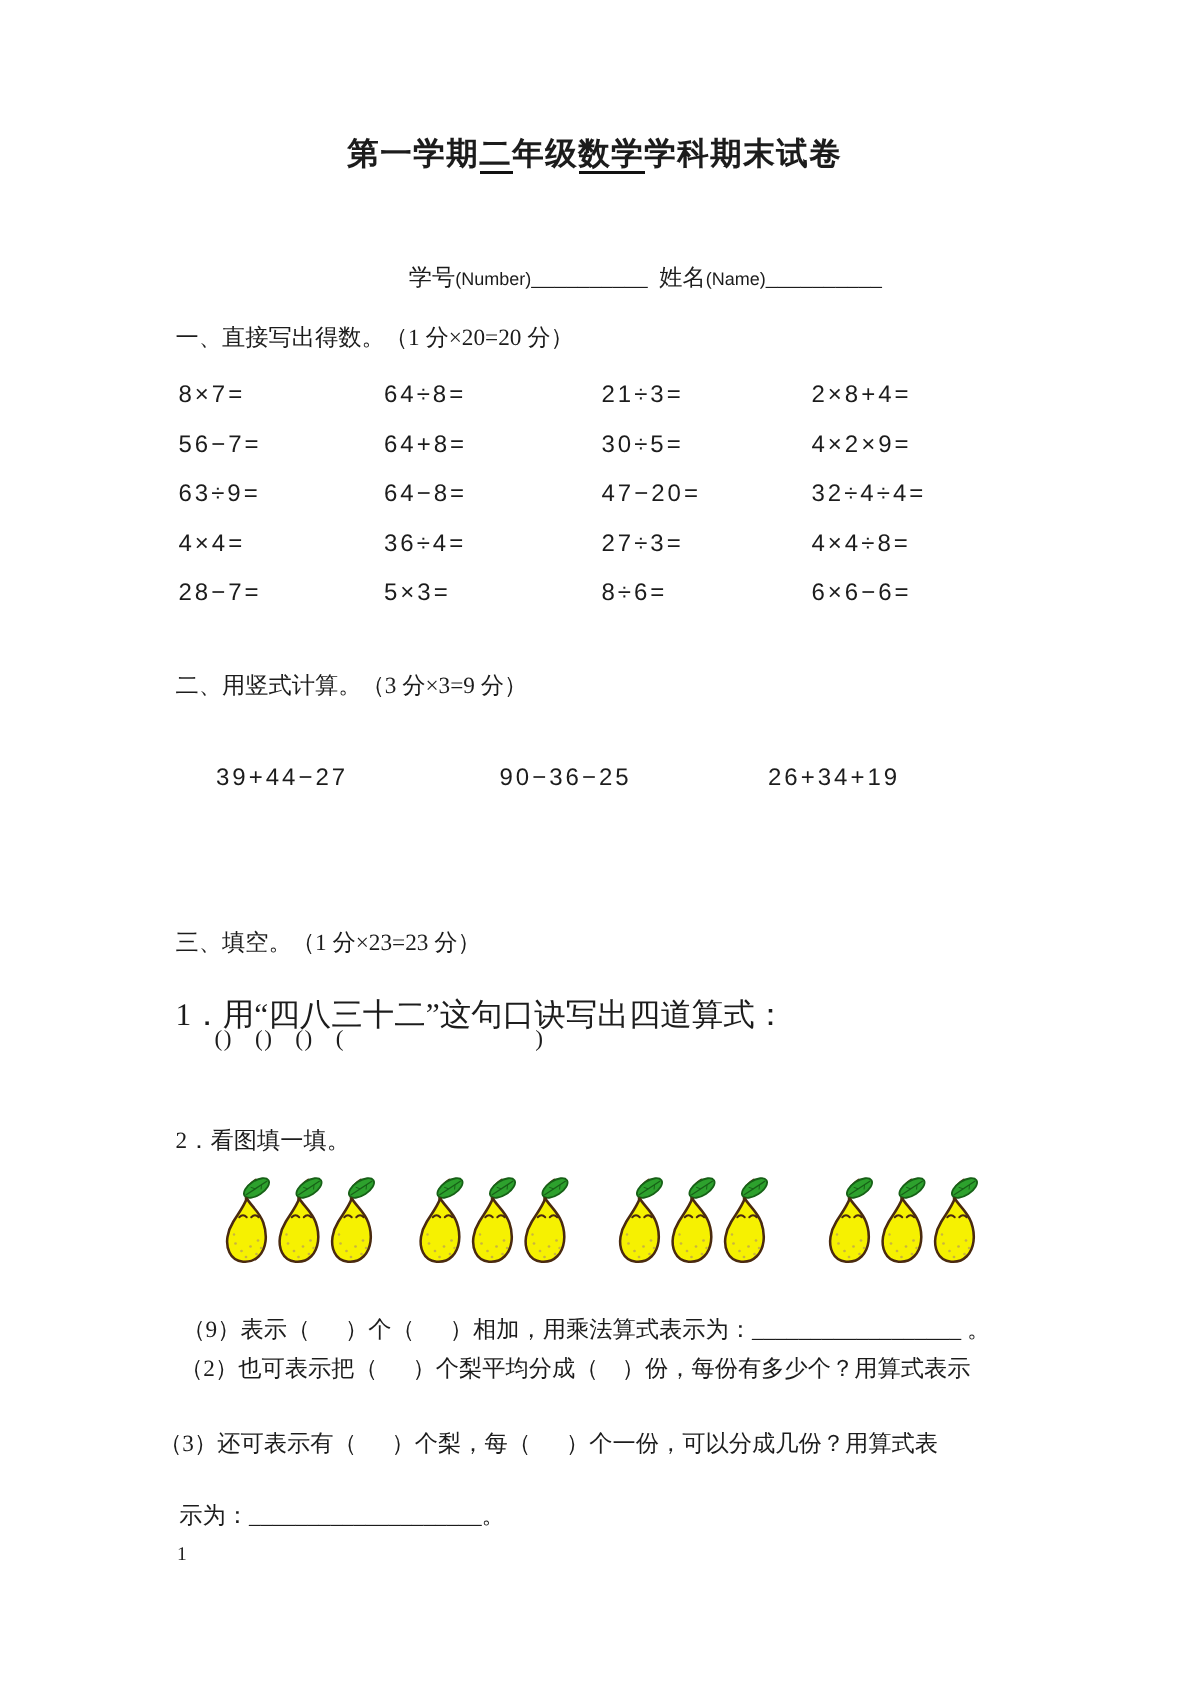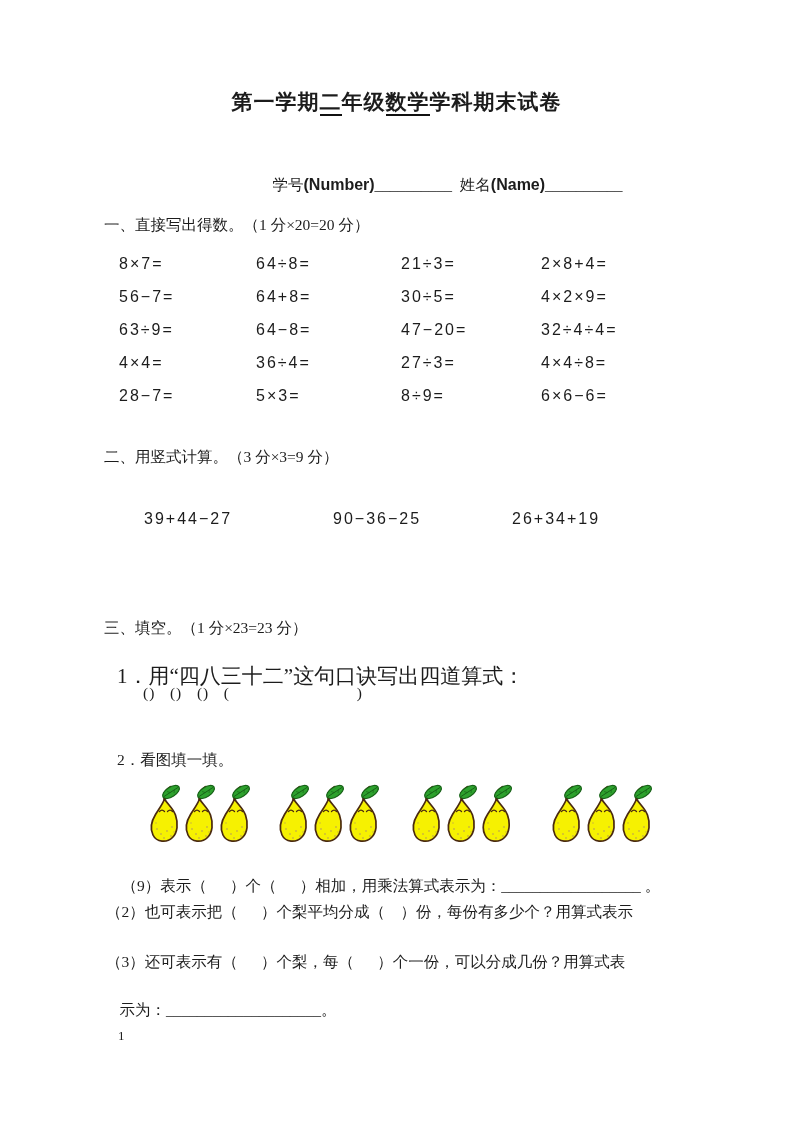--- a/index.html
+++ b/index.html
@@ -19,24 +19,24 @@
     top: 88px; left: 0; width: 100%;
     text-align: center;
     font-size: 21px;
     font-weight: bold;
     letter-spacing: 1px;
   }
   .title .u { border-bottom: 2px solid #111; padding-bottom: 0; }
 
   
   .idline { top: 157px; left: 257px; font-size: 15.5px; white-space: pre; }
-  .idline .en { font-family: "Liberation Sans", "DejaVu Sans", sans-serif; font-weight: bold; font-size: 16px; }
-
-  
-  .heading { left: 104px; font-size: 15.5px; white-space: pre; }
+  .idline .en { font-family: "Liberation Sans", "DejaVu Sans", sans-serif; font-weight: normal; font-size: 12px; }
+
+  
+  .heading { left: 117px; font-size: 15.5px; white-space: pre; }
   #sec1-heading { top: 215px; }
   #sec2-heading { top: 447px; }
   #sec3-heading { top: 618px; }
 
   
   .problems-grid {
     left: 119px; top: 247px;
     display: grid;
     grid-template-columns: 137px 145px 140px 150px;
     grid-auto-rows: 33px;
@@ -67,21 +67,21 @@
   .pear-group { position: absolute; top: 0; display: flex; }
   .pear-group:nth-child(1) { left: 147px; }
   .pear-group:nth-child(2) { left: 276px; }
   .pear-group:nth-child(3) { left: 409px; }
   .pear-group:nth-child(4) { left: 549px; }
   .pear-svg { width: 35px; height: 64px; display: block; }
 
   
   .subq { font-size: 15.5px; white-space: pre; }
   #sub1    { left: 106px; top: 858px; }
-  #sub2-l1 { left: 106px; top: 902px; }
+  #sub2-l1 { left: 120px; top: 902px; }
   #sub2-l2 { left: 104px; top: 930px; }
   #sub3-l1 { left: 106px; top: 952px; }
   #sub3-l2 { left: 104px; top: 982px; }
 
   
   #page-num { left: 118px; top: 1028px; font-size: 13px; }
 </style>
 </head>
 <body>
 
@@ -109,21 +109,21 @@
     <span>63÷9=</span>
     <span>64−8=</span>
     <span>47−20=</span>
     <span>32÷4÷4=</span>
     <span>4×4=</span>
     <span>36÷4=</span>
     <span>27÷3=</span>
     <span>4×4÷8=</span>
     <span>28−7=</span>
     <span>5×3=</span>
-    <span>8÷9=</span>
+    <span>8÷6=</span>
     <span>6×6−6=</span>
   </div>
 
   <div class="abs heading" id="sec2-heading">二、用竖式计算。（3 分×3=9 分）</div>
   <span class="abs sec2-problem" id="sec2-p0">39+44−27</span>
   <span class="abs sec2-problem" id="sec2-p1">90−36−25</span>
   <span class="abs sec2-problem" id="sec2-p2">26+34+19</span>
 
   <div class="abs heading" id="sec3-heading">三、填空。（1 分×23=23 分）</div>
 

